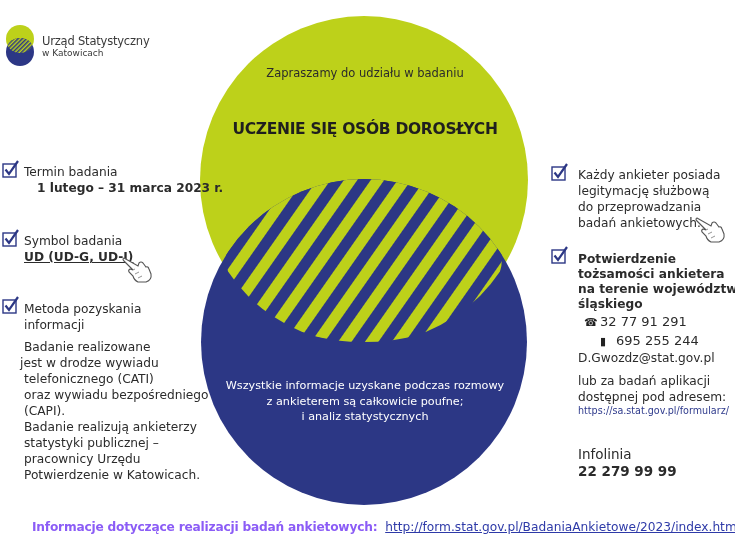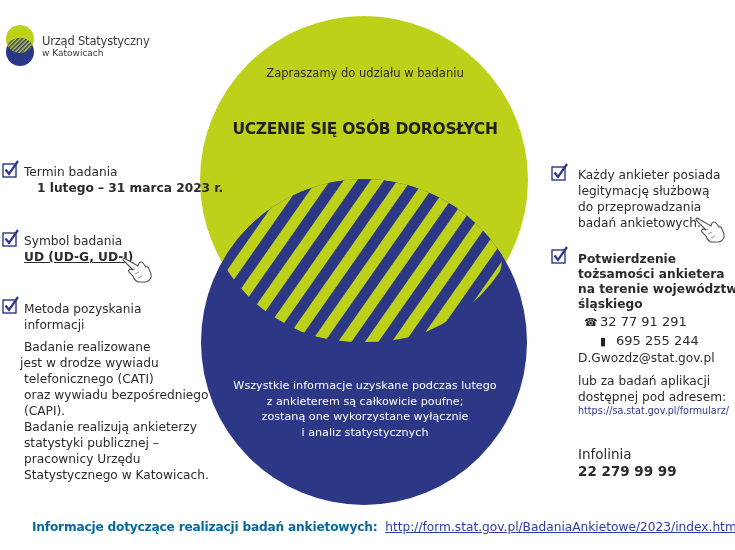--- a/index.html
+++ b/index.html
@@ -25,21 +25,21 @@
     .underline { text-decoration: underline; }
 
     .hand { position: absolute; }
 
     .contact-line { position: absolute; font-size: 13px; color: #2b2b2b; white-space: nowrap; }
     .contact-line .ic { display: inline-block; width: 16px; font-size: 11px; color: #222; }
 
     .link-small { position: absolute; font-size: 9.6px; color: #2e3a8c; white-space: nowrap; }
 
     .footer { position: absolute; left: 32px; top: 520px; font-size: 12.2px; white-space: nowrap; }
-    .footer .lbl { font-weight: bold; color: #0369a1; letter-spacing: -0.2px; }
+    .footer .lbl { font-weight: bold; color: #8b5cf6; letter-spacing: -0.2px; }
     .footer .url { color: #2e3aa8; text-decoration: underline; margin-left: 4px; }
   </style>
 </head>
 <body>
 
 <div class="logo">
   <svg width="34" height="46" viewBox="0 0 34 46">
     <defs>
       <clipPath id="lgClip">
           <circle cx="16" cy="17" r="14"></circle>
@@ -76,23 +76,22 @@
     <g clip-path="url(#blueClip)">
       <ellipse cx="364" cy="258" rx="138" ry="84" fill="url(#stripes)"></ellipse>
     </g>
   </g>
 </svg>
 
 <div class="green-intro">Zapraszamy do udziału w badaniu</div>
 <div class="green-title">UCZENIE SIĘ OSÓB DOROSŁYCH</div>
 
 <div class="blue-text">
-  <div>Wszystkie informacje uzyskane podczas lutego</div>
+  <div>Wszystkie informacje uzyskane podczas rozmowy</div>
   <div>z ankieterem są całkowicie poufne;</div>
-  <div>zostaną one wykorzystane wyłącznie</div>
   <div>i analiz statystycznych</div>
 </div>
 
 <svg class="check" style="left:2px; top:160px;" viewBox="0 0 18 18">
   <rect x="1" y="4" width="13" height="13" fill="none" stroke="#2c3785" stroke-width="1.4"></rect>
   <path d="M3.5 9.5 L7 14 L16 1" fill="none" stroke="#2c3785" stroke-width="2.2"></path>
 </svg>
 <div class="item-text" style="left:24px; top:164px;">Termin badania</div>
 <div class="item-text bold" style="left:8px; top:180px;margin-left:29px;">1 lutego – 31 marca 2023 r.</div>
 
@@ -114,21 +113,21 @@
 <div class="item-text" style="left:24px; top:301px;">Metoda pozyskania</div>
 <div class="item-text" style="left:24px; top:317px;">informacji</div>
 <div class="item-text" style="left:24px; top:339px;">Badanie realizowane</div>
 <div class="item-text" style="left:20px; top:355px;">jest w drodze wywiadu</div>
 <div class="item-text" style="left:24px; top:371px;">telefonicznego (CATI)</div>
 <div class="item-text" style="left:24px; top:387px;">oraz wywiadu bezpośredniego</div>
 <div class="item-text" style="left:24px; top:403px;">(CAPI).</div>
 <div class="item-text" style="left:24px; top:419px;">Badanie realizują ankieterzy</div>
 <div class="item-text" style="left:24px; top:435px;">statystyki publicznej –</div>
 <div class="item-text" style="left:24px; top:451px;">pracownicy Urzędu</div>
-<div class="item-text" style="left:24px; top:467px;">Statystycznego w Katowicach.</div>
+<div class="item-text" style="left:24px; top:467px;">Potwierdzenie w Katowicach.</div>
 
 <svg class="check" style="left:551px; top:163px;" viewBox="0 0 18 18">
   <rect x="1" y="4" width="13" height="13" fill="none" stroke="#2c3785" stroke-width="1.4"></rect>
   <path d="M3.5 9.5 L7 14 L16 1" fill="none" stroke="#2c3785" stroke-width="2.2"></path>
 </svg>
 <div class="item-text" style="left:578px; top:167px;">Każdy ankieter posiada</div>
 <div class="item-text" style="left:578px; top:183px;">legitymację służbową</div>
 <div class="item-text" style="left:578px; top:199px;">do przeprowadzania</div>
 <div class="item-text" style="left:578px; top:215px;">badań ankietowych.</div>
 <svg class="hand" style="left:695px; top:214px;" width="32" height="30" viewBox="0 0 32 30">

